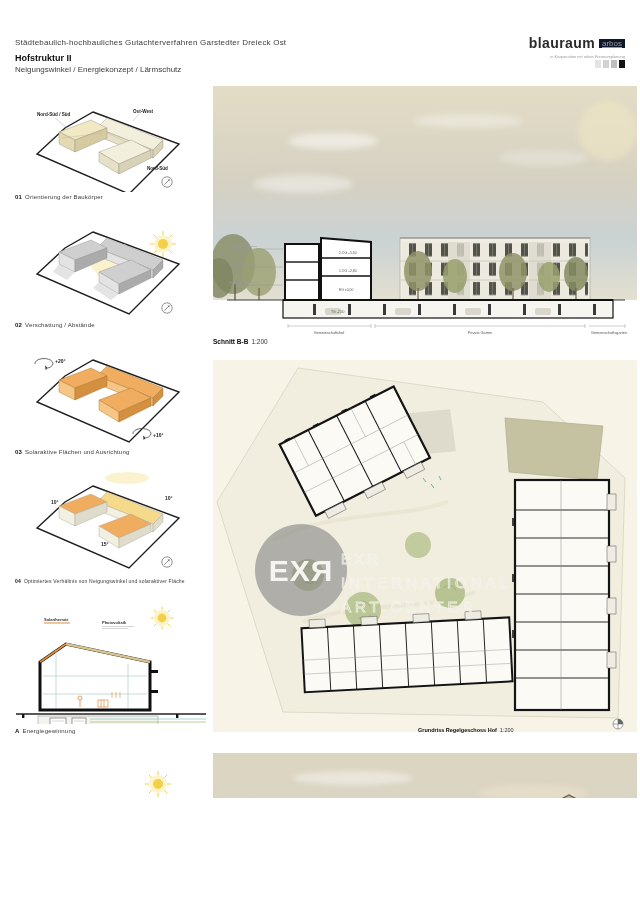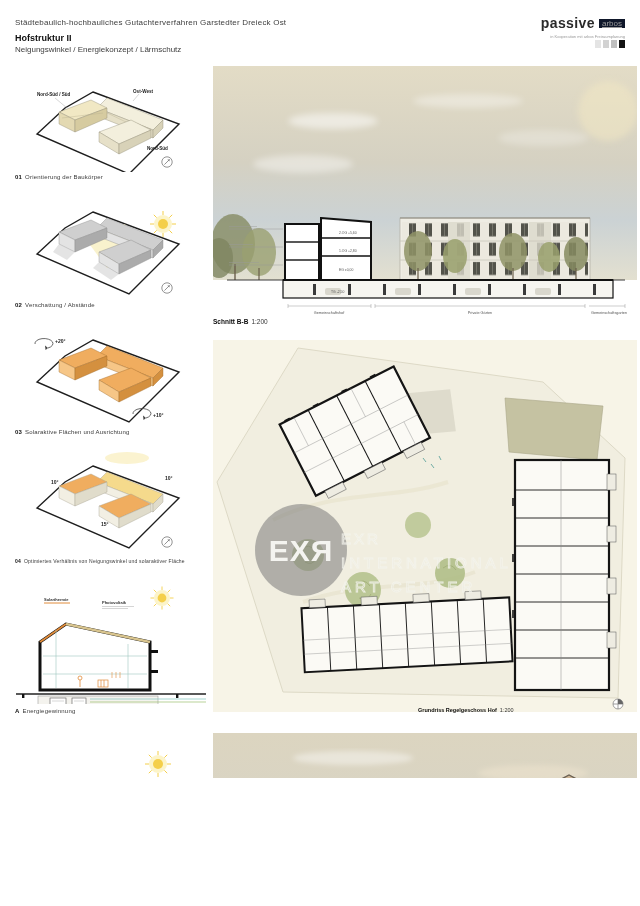--- a/index.html
+++ b/index.html
@@ -1,17 +1,17 @@
 <!DOCTYPE html>
 <html><head>
 <meta charset="utf-8">
 <style>
   html,body{margin:0;padding:0;background:#fff;}
   .sheet{position:relative;width:640px;height:778px;background:#ffffff;overflow:hidden;
-         font-family:"Liberation Sans",sans-serif;color:#222;}
+         font-family:"Liberation Sans",sans-serif;color:#222;margin-top:20px;}
   .abs{position:absolute;}
   .nw{white-space:nowrap;}
   
   .h-proj{left:15px;top:18px;font-size:8px;color:#3d3d3d;letter-spacing:.2px;}
   .h-title{left:15px;top:33px;font-size:9px;font-weight:bold;color:#0f0f0f;}
   .h-sub{left:15px;top:45px;font-size:8px;color:#3d3d3d;}
   .logo{right:15px;top:14px;text-align:right;}
   .logo-main{font-size:14px;font-weight:bold;color:#2a2a2a;letter-spacing:.4px;line-height:14px;}
   .logo-partner{font-size:8px;color:#9b9b9b;background:#0f172a;padding:0 3px;margin-left:4px;font-weight:normal;vertical-align:2px;text-decoration:underline;}
   .logo-sub{font-size:4px;color:#9a9a9a;margin-top:2px;}
@@ -29,21 +29,21 @@
 </head>
 <body>
 
 <div class="sheet">
 
   <div class="abs h-proj nw">Städtebaulich-hochbauliches Gutachterverfahren Garstedter Dreieck Ost</div>
   <div class="abs h-title nw">Hofstruktur II</div>
   <div class="abs h-sub nw">Neigungswinkel / Energiekonzept / Lärmschutz</div>
 
   <div class="abs logo">
-    <span class="logo-main">passive</span><span class="logo-partner">arbos</span>
+    <span class="logo-main">blauraum</span><span class="logo-partner">arbos</span>
     <div class="logo-sub nw">in Kooperation mit arbos Freiraumplanung</div>
   </div>
   <div class="swatches">
     <span style="background:#e4e4e4"></span>
     <span style="background:#d2d2d2"></span>
     <span style="background:#bfbfbf"></span>
     <span style="background:#121212"></span>
   </div>
 
   <svg class="abs" style="left:15px;top:86px" width="190" height="86" viewBox="0 0 190 86">

